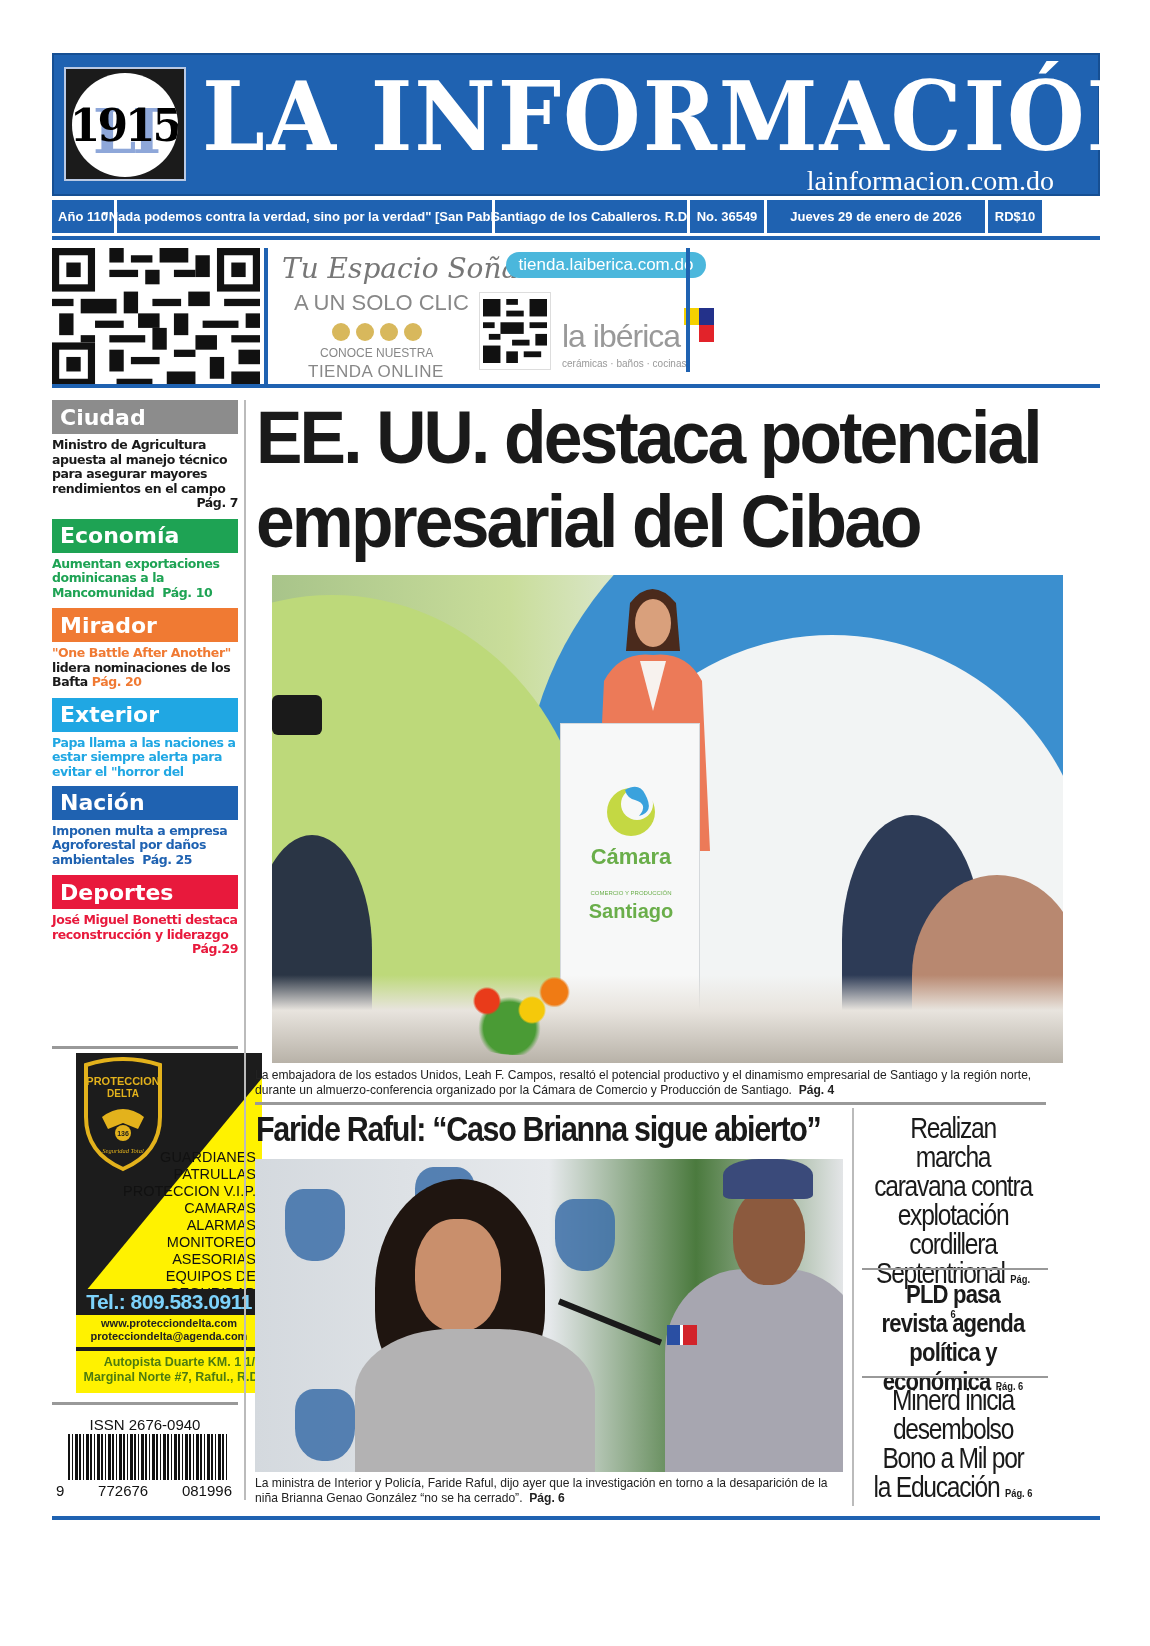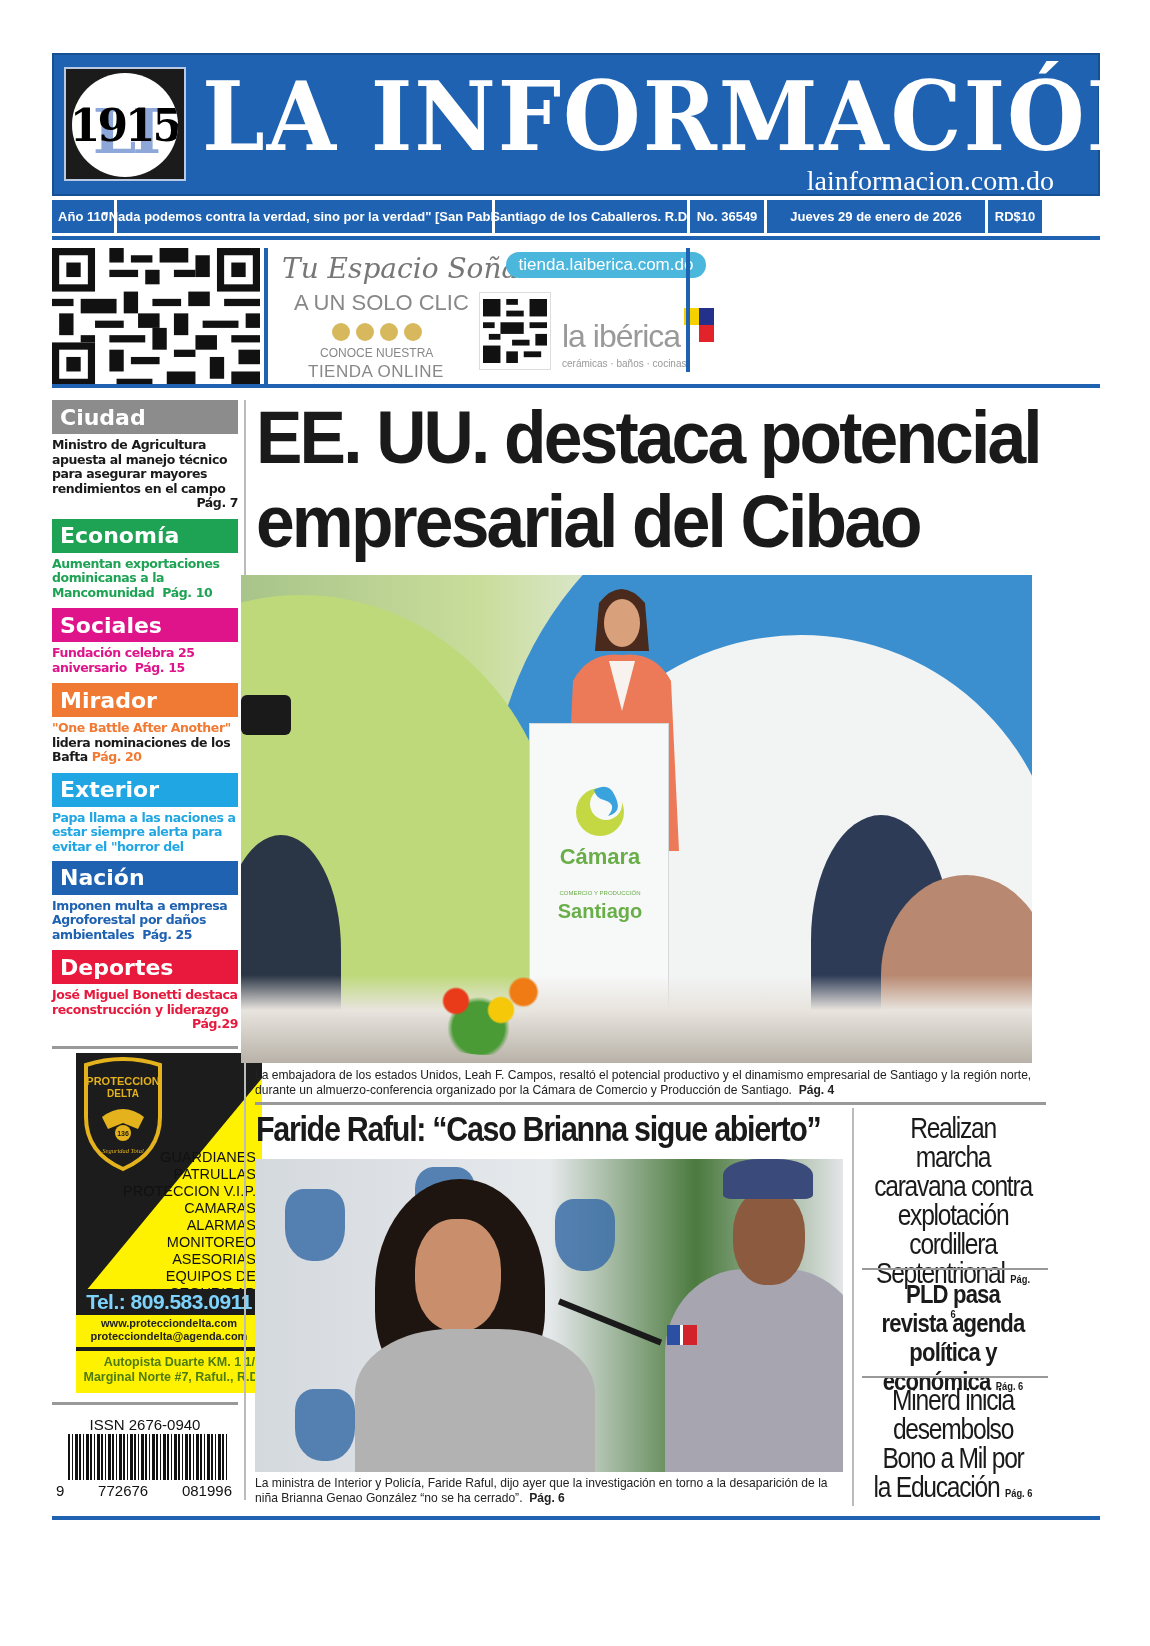--- a/index.html
+++ b/index.html
@@ -65,21 +65,21 @@
 
   
   .issn { position: absolute; left: 52px; top: 1416px; width: 186px; text-align: center; font-family: "Liberation Sans", sans-serif; font-size: 15px; color: #111; }
   .barcode { position: absolute; left: 68px; top: 1434px; width: 160px; height: 46px; background: repeating-linear-gradient(90deg, #111 0 2px, #fff 2px 4px, #111 4px 5px, #fff 5px 7px, #111 7px 10px, #fff 10px 11px); }
   .barcode-digits { position: absolute; left: 56px; top: 1482px; width: 176px; font-family: "Liberation Sans", sans-serif; font-size: 15px; color: #111; display: flex; justify-content: space-between; }
 
   
   .headline { position: absolute; left: 256px; top: 396px; width: 790px; font-family: "Liberation Sans", sans-serif; font-weight: bold; font-size: 74px; line-height: 84px; letter-spacing: -3px; color: #1a1a1a; transform: scaleX(0.94); transform-origin: left top; white-space: nowrap; }
 
   
-  .photo-main { position: absolute; left: 241px; top: 575px; width: 791px; height: 488px; overflow: hidden; background: linear-gradient(90deg, #a8c48a 0%, #c9dd9a 30%, #e9eef1 55%, #4d9ad2 100%); }
+  .photo-main { position: absolute; left: 272px; top: 575px; width: 791px; height: 488px; overflow: hidden; background: linear-gradient(90deg, #a8c48a 0%, #c9dd9a 30%, #e9eef1 55%, #4d9ad2 100%); }
   .pm-blue-arc { position: absolute; left: 250px; top: -120px; width: 720px; height: 720px; border-radius: 50%; background: #3b8fcf; }
   .pm-white-arc { position: absolute; left: 300px; top: 60px; width: 520px; height: 520px; border-radius: 50%; background: #f2f4f4; }
   .pm-green-arc { position: absolute; left: -200px; top: 20px; width: 520px; height: 560px; border-radius: 50%; background: #bdd97a; }
   .pm-podium { position: absolute; left: 288px; top: 148px; width: 140px; height: 340px; background: #f7f8f8; border: 1px solid #d5d9dc; }
   .pm-camara-logo { position: absolute; left: 44px; top: 58px; width: 56px; height: 56px; }
   .pm-camara-text { position: absolute; left: 0; top: 122px; width: 140px; text-align: center; font-family: "Liberation Sans", sans-serif; font-size: 22px; line-height: 22px; color: #6aae4a; font-weight: bold; }
   .pm-camara-sub { position: absolute; left: 0; top: 166px; width: 140px; text-align: center; font-family: "Liberation Sans", sans-serif; font-size: 6px; color: #6aae4a; }
   .pm-camara-santiago { position: absolute; left: 0; top: 176px; width: 140px; text-align: center; font-family: "Liberation Sans", sans-serif; font-size: 20px; color: #6aae4a; font-weight: bold; }
   .pm-speaker { position: absolute; left: 318px; top: 6px; width: 126px; height: 270px; }
   .pm-table { position: absolute; left: 0; top: 400px; width: 791px; height: 88px; background: linear-gradient(180deg, rgba(255,255,255,0) 0%, #e8e4de 40%, #b8b2a8 100%); }
@@ -240,27 +240,20 @@
     </div>
   </div>
   <div class="section">
     <div class="sec-head" style="background:#1ea354">Economía</div>
     <div class="sec-text" style="color:#1ea354">
       <span>Aumentan exportaciones dominicanas a la Mancomunidad</span>&nbsp;
       <span class="sec-page">Pág. 10</span>
     </div>
   </div>
   <div class="section">
-    <div class="sec-head" style="background:#e0148a">Sociales</div>
-    <div class="sec-text" style="color:#e0148a">
-      <span>Fundación celebra 25 aniversario</span>&nbsp;
-      <span class="sec-page">Pág. 15</span>
-    </div>
-  </div>
-  <div class="section">
     <div class="sec-head" style="background:#f07a33">Mirador</div>
     <div class="sec-text" style="color:#1a1a1a">
       <span style="color:#f07a33">"One Battle After Another"</span>
       <span>lidera nominaciones de los Bafta</span>
       <span class="sec-page" style="color:#f07a33">Pág. 20</span>
     </div>
   </div>
   <div class="section">
     <div class="sec-head" style="background:#20a7e3">Exterior</div>
     <div class="sec-text" style="color:#20a7e3; height:46px; overflow:hidden">

